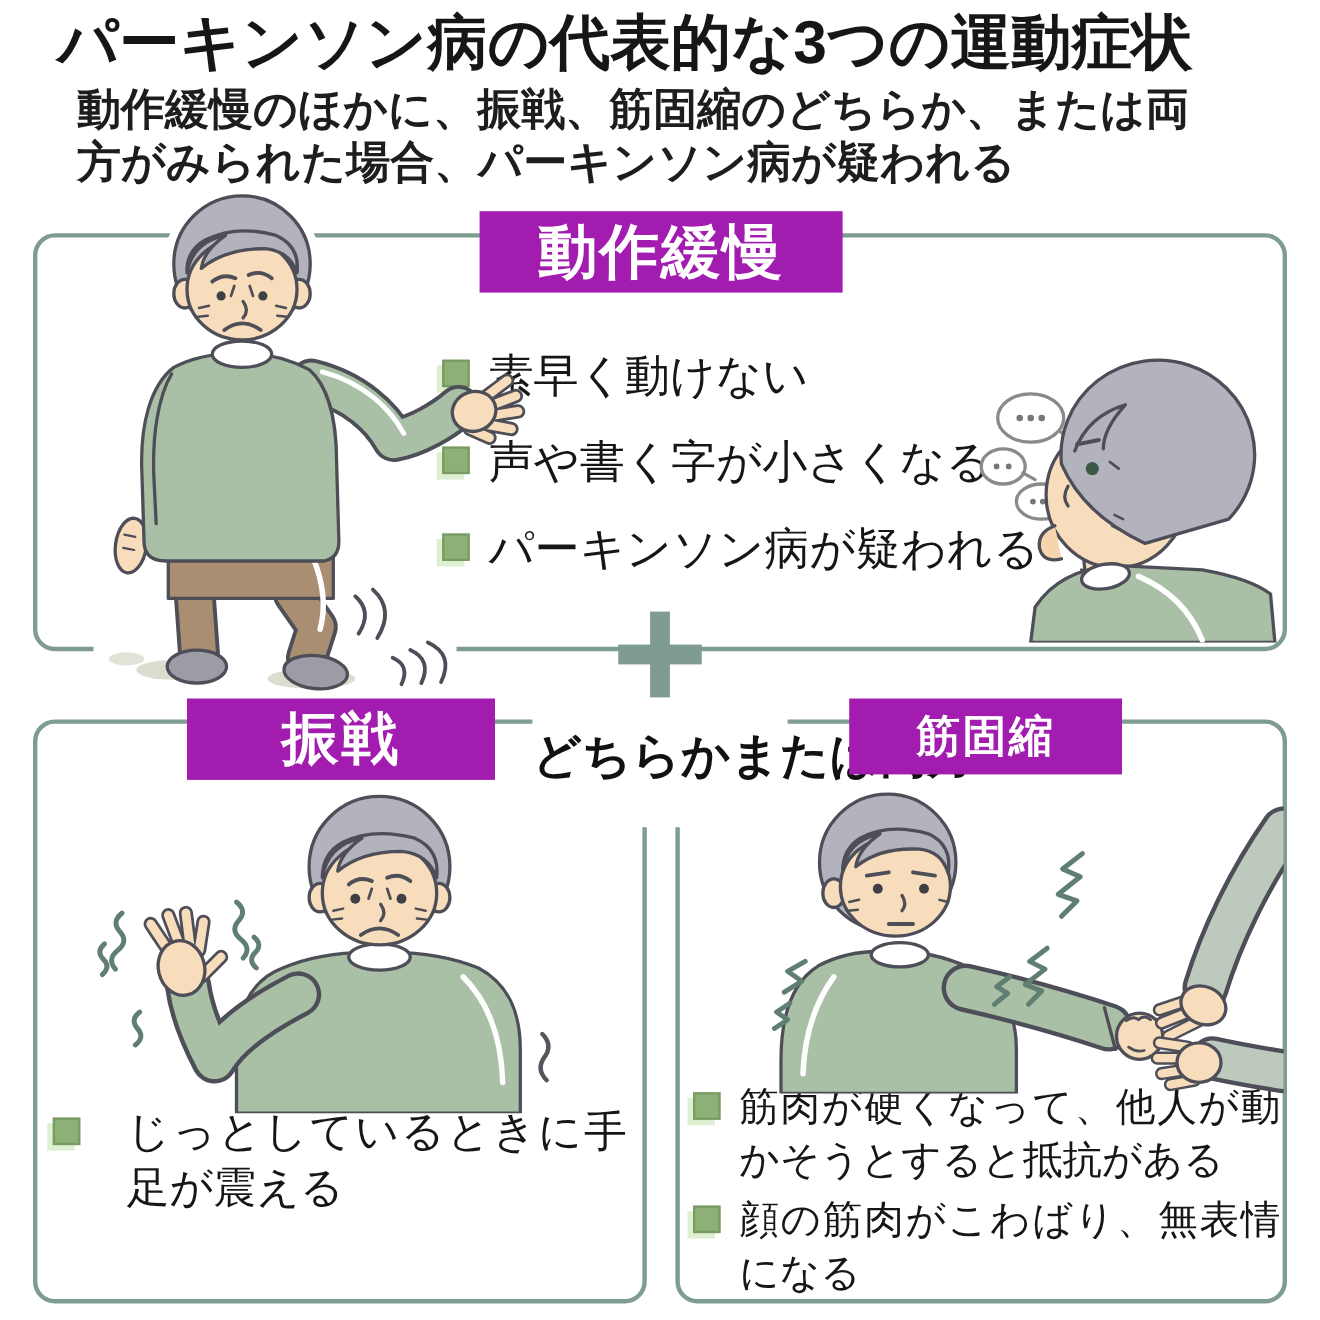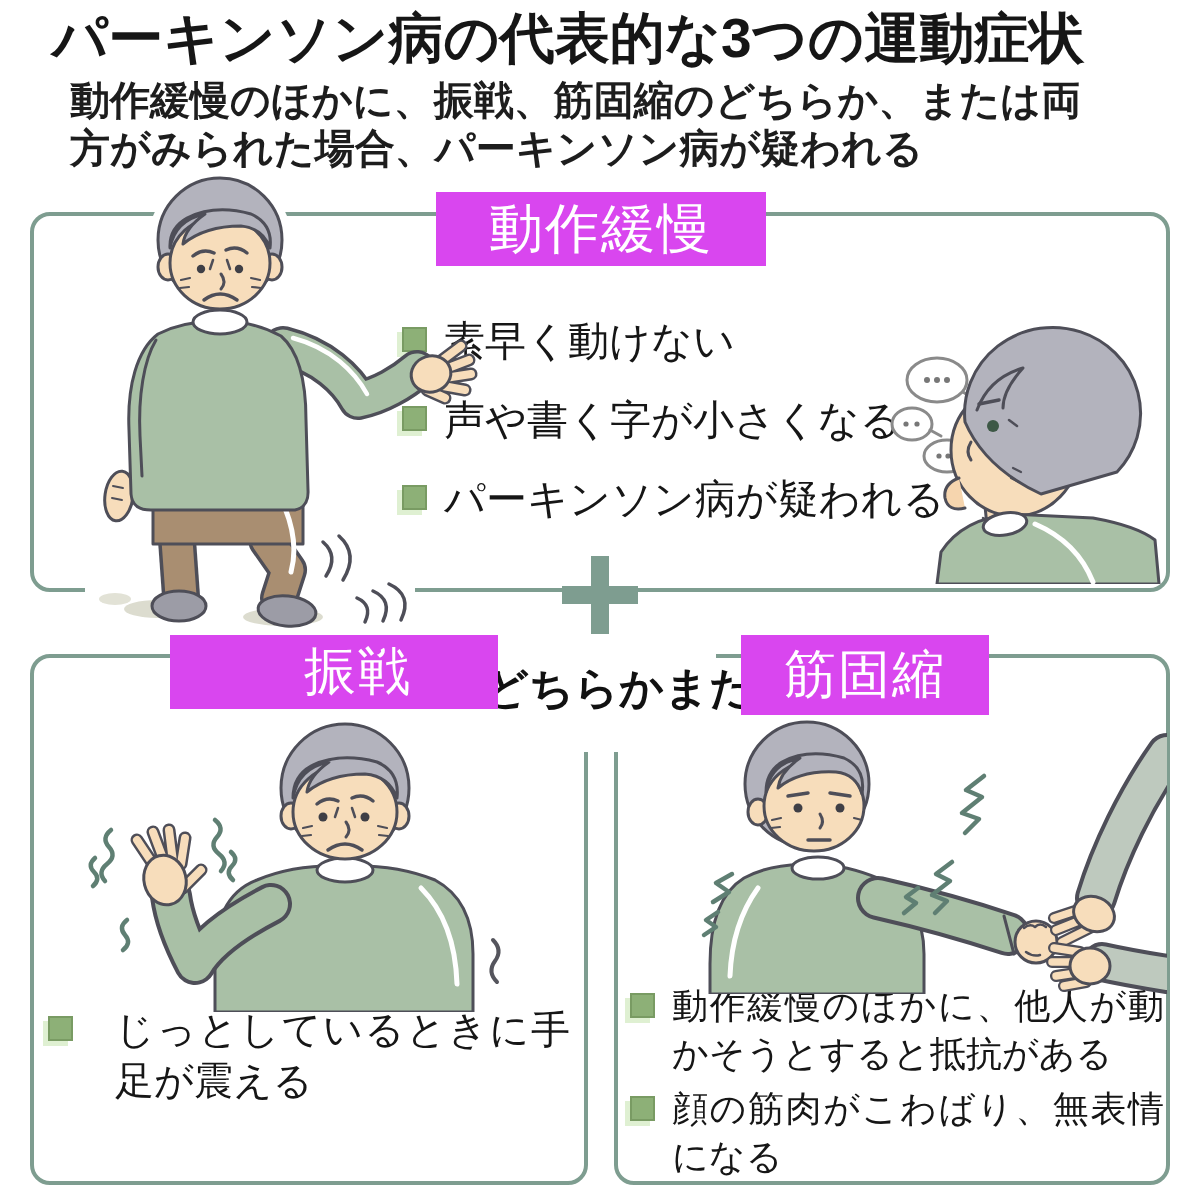--- a/index.html
+++ b/index.html
@@ -7,25 +7,25 @@
           font-family:"Liberation Sans","DejaVu Sans",sans-serif;color:#161616;}
 
   .title{position:absolute;left:52px;top:2px;font-size:55px;font-weight:700;letter-spacing:0px;white-space:nowrap;}
   .subtitle{position:absolute;left:70px;top:76px;font-size:40px;line-height:1.2;font-weight:700;color:#1d1d1d;}
 
   .frame{position:absolute;border:4px solid #7e9d90;border-radius:20px;background:transparent;box-sizing:border-box;}
   #frame-top{left:30px;top:212px;width:1140px;height:380px;}
   #frame-bl{left:30px;top:654px;width:558px;height:531px;}
   #frame-br{left:614px;top:654px;width:556px;height:531px;}
 
-  .hdr{position:absolute;background:#d946ef;color:#ffffff;font-weight:400;
+  .hdr{position:absolute;background:#a21caf;color:#ffffff;font-weight:700;
        display:flex;align-items:center;justify-content:center;z-index:6;letter-spacing:2px;}
   #hdr-top{left:436px;top:192px;width:330px;height:74px;font-size:54px;}
-  #hdr-bl{left:170px;top:635px;width:280px;height:74px;font-size:52px;padding-left:48px;}
-  #hdr-br{left:741px;top:635px;width:248px;height:80px;font-size:52px;}
+  #hdr-bl{left:170px;top:635px;width:280px;height:74px;font-size:52px;}
+  #hdr-br{left:772px;top:635px;width:248px;height:69px;font-size:40px;}
 
   .plus{position:absolute;left:562px;top:556px;width:76px;height:78px;z-index:7;}
   .plus::before{content:"";position:absolute;left:0;top:30px;width:76px;height:18px;background:#7e9d90;}
   .plus::after{content:"";position:absolute;left:29px;top:0;width:18px;height:78px;background:#7e9d90;}
 
   .middle-patch{position:absolute;left:484px;top:624px;width:232px;height:128px;background:#ffffff;
        z-index:5;display:flex;flex-direction:row;align-items:center;justify-content:flex-start;
        font-size:44px;font-weight:700;line-height:1.22;color:#111;white-space:nowrap;}
 
   .blist{position:absolute;z-index:4;display:flex;flex-direction:column;}
@@ -92,21 +92,21 @@
   <div class="blist" id="blist-bl">
     <div class="bitem">
       <span class="sq"></span>
       <span class="txt">じっとしているときに手足が震える</span>
     </div>
   </div>
 
   <div class="blist" id="blist-br">
     <div class="bitem">
       <span class="sq"></span>
-      <span class="txt">動作緩慢のほかに、他人が動かそうとすると抵抗がある</span>
+      <span class="txt">筋肉が硬くなって、他人が動かそうとすると抵抗がある</span>
     </div>
     <div class="bitem">
       <span class="sq"></span>
       <span class="txt">顔の筋肉がこわばり、無表情になる</span>
     </div>
   </div>
 
   <svg class="fig" id="fig-stooped" width="450" height="465" viewBox="0 0 450 465">
     <g stroke-linecap="round" stroke-linejoin="round">
       <ellipse cx="165" cy="80" rx="74" ry="76" fill="#ffffff"></ellipse>

